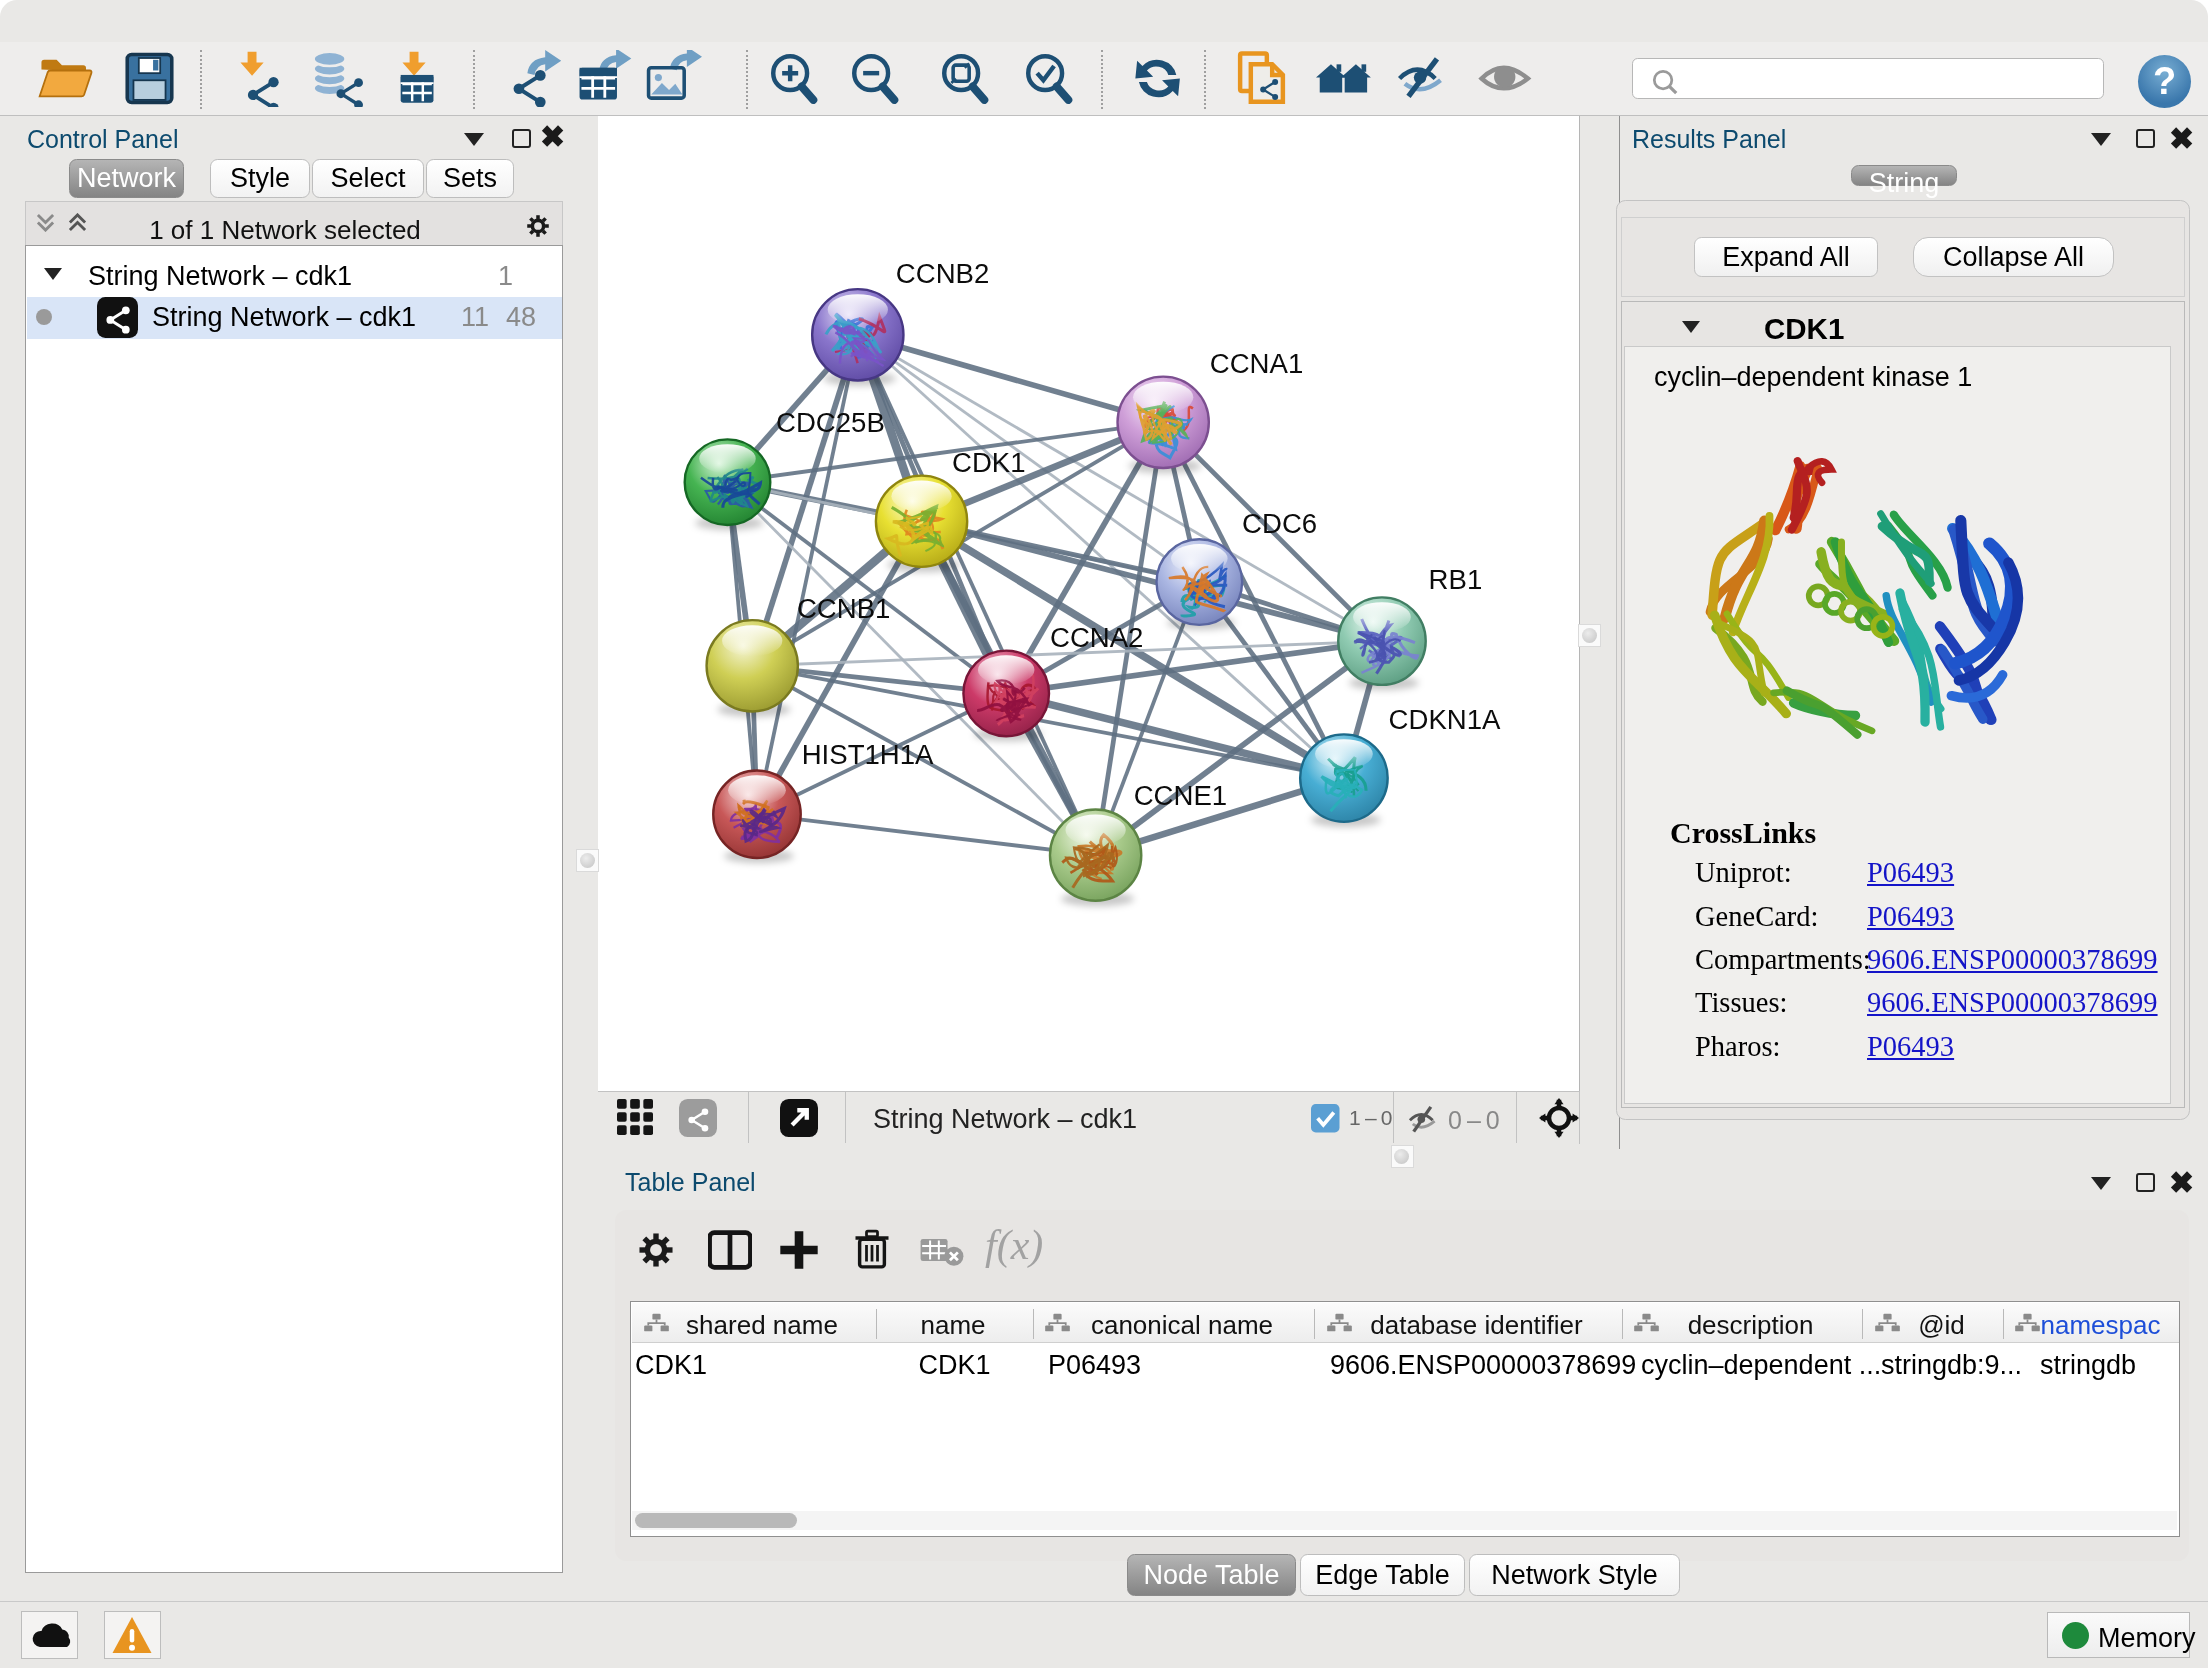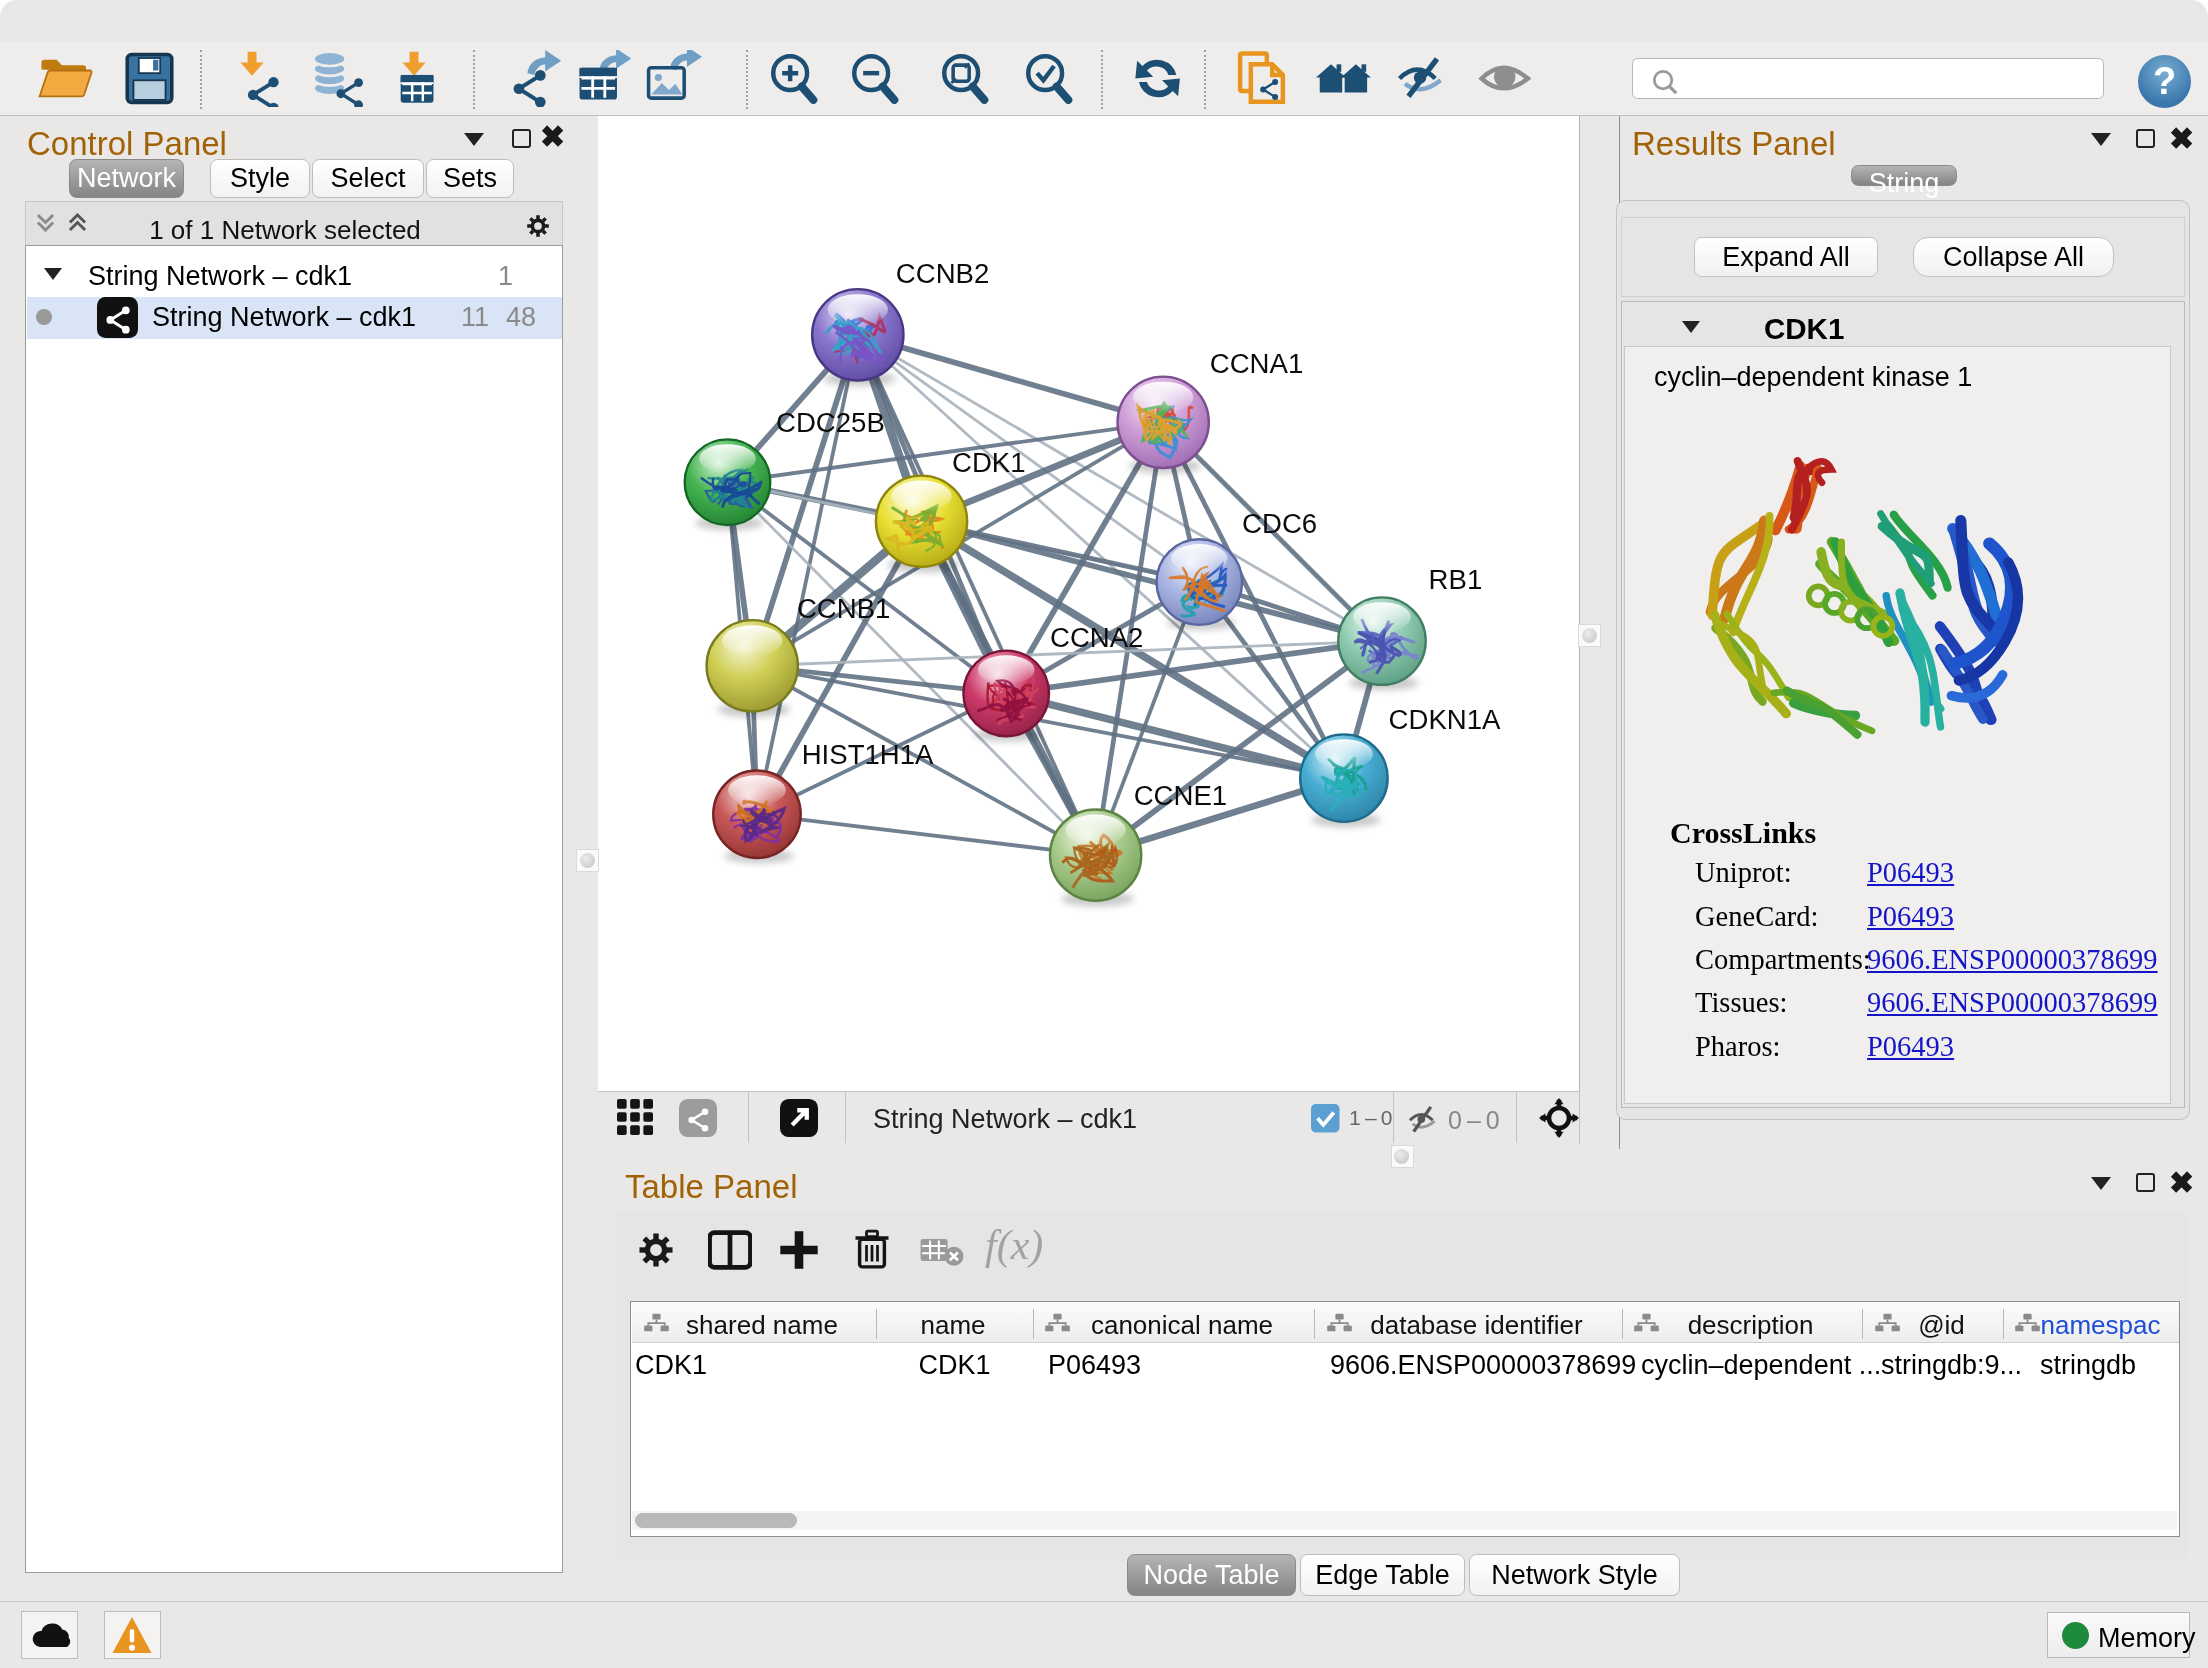--- a/index.html
+++ b/index.html
@@ -4,21 +4,21 @@
 *{box-sizing:border-box;margin:0;padding:0}
 html,body{width:2208px;height:1668px;background:#fff;font-family:"Liberation Sans",sans-serif;overflow:hidden}
 #win{position:absolute;left:0;top:0;width:2208px;height:1668px;background:#e9e8e6;border-radius:17px 17px 0 0;overflow:hidden}
 .abs{position:absolute}
 #titlebar{position:absolute;left:0;top:0;width:2208px;height:41px;background:linear-gradient(#e9e9e9,#d3d3d3);border-bottom:1px solid #ababab;border-radius:17px 17px 0 0}
 .tl{position:absolute;top:10.5px;width:20px;height:20px;border-radius:50%;background:#92929a;border:1px solid #7e7e86}
 #title{position:absolute;top:5.7px;left:0;width:2208px;text-align:center;font-size:27px;font-weight:bold;color:#3b3b3b}
 #toolbar{position:absolute;left:0;top:42px;width:2208px;height:74px;background:#eeedec;border-bottom:1px solid #bfbfbf}
 .tsep{position:absolute;top:7.6px;height:59px;width:0;border-left:2.9px dotted #9f9f9f}
 #searchbox{position:absolute;left:1632px;top:16px;width:472px;height:41px;background:#fff;border:1.9px solid #b7b7b7;border-radius:5.7px}
-.ptitle{font-size:33px;color:#a16207}
+.ptitle{font-size:25px;color:#0c4a6e}
 .wmax{position:absolute;width:19px;height:19px;border:2.9px solid #222;border-radius:2.9px}
 .wclose{position:absolute;font-size:30px;font-weight:bold;color:#1a1a1a;line-height:19px}
 .warr{position:absolute;width:0;height:0;border-left:10.5px solid transparent;border-right:10.5px solid transparent;border-top:13.3px solid #222}
 .tab{position:absolute;height:39px;background:linear-gradient(#ffffff,#f2f2f2);border:1px solid #bdbdbd;border-radius:7.6px;color:#000;text-align:center;font-size:27px;line-height:37px}
 .tabsel{background:linear-gradient(#b5b5b5,#848484);color:#fff;border-color:#8a8a8a}
 </style></head><body>
 <div id="win">
 
 <div id="toolbar">
       <svg class="abs" style="left:37px;top:7.6px;" width="57" height="57" viewBox="0 0 64 64">

